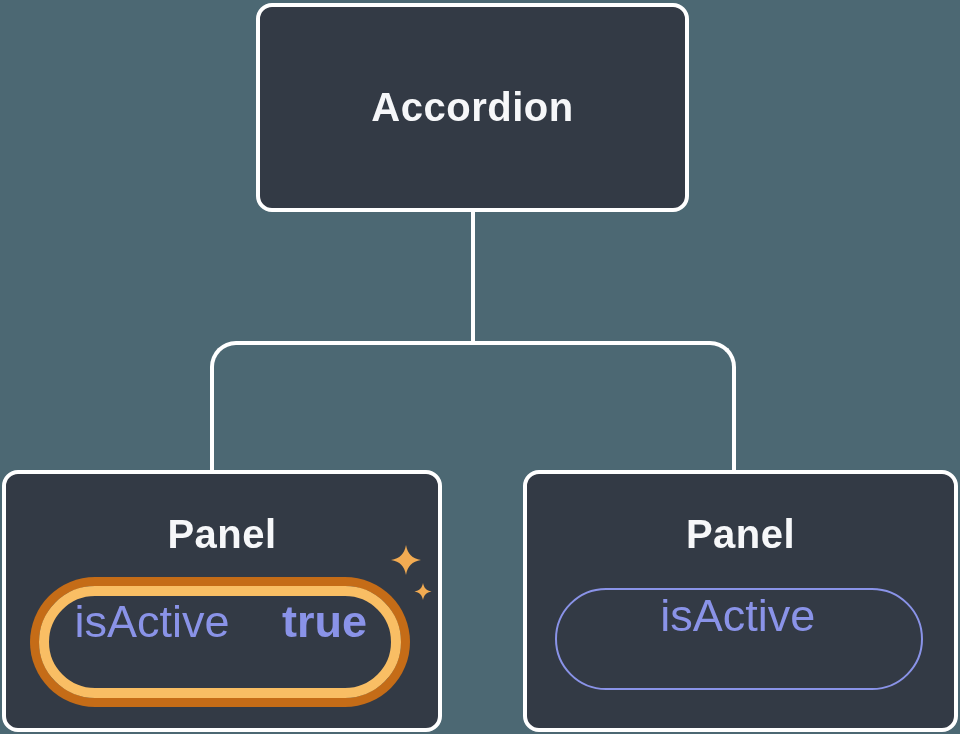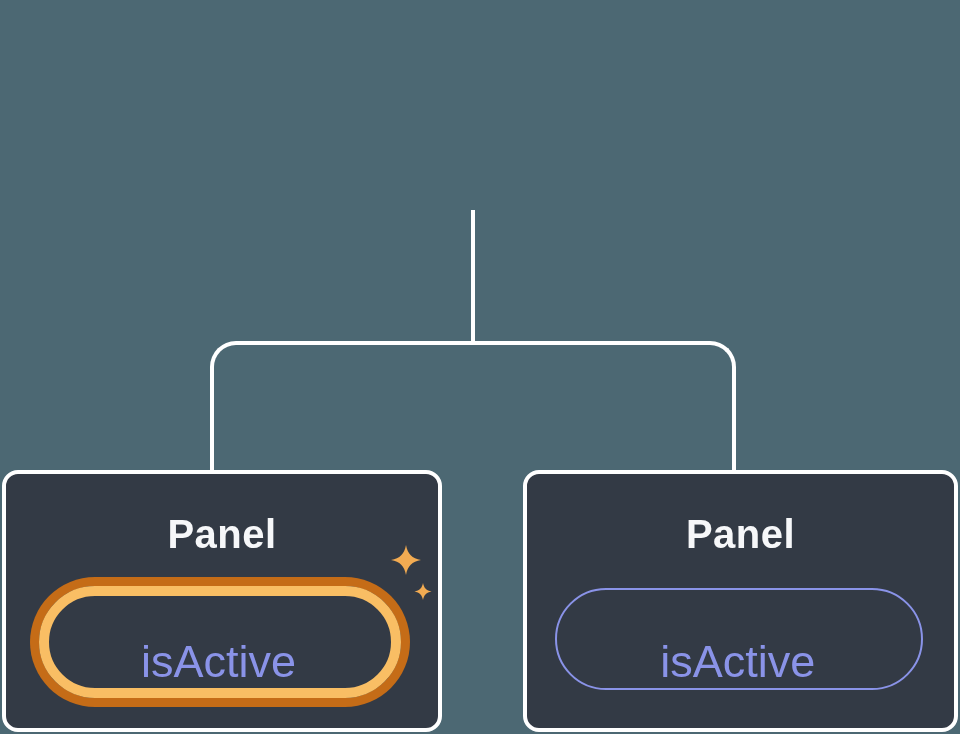--- a/index.html
+++ b/index.html
@@ -54,21 +54,21 @@
     color: var(--title-text, #f6f7f9);
     font-size: 40px;
     font-weight: 600;
     letter-spacing: 0.5px;
   }
   .pill {
     position: absolute;
     box-sizing: border-box;
     border-radius: 999px;
     display: flex;
-    align-items: flex-end;
+    align-items: flex-start;
     overflow: hidden;
   }
   .pill-active {
     left: 33px; top: 112px;
     width: 362px; height: 112px;
     border: 10px solid var(--highlight-ring-inner, #f9be64);
     box-shadow: 0 0 0 9px var(--highlight-ring-outer, #c56c17);
   }
   .pill-inactive {
     left: 28px; top: 114px;
@@ -100,30 +100,34 @@
     left: 372px; top: 58px;
     width: 64px; height: 76px;
   }
   .sparkles path { fill: var(--sparkle, #f2ab52); }
 </style>
 </head>
 <body>
 
 <div class="canvas">
 
+  <div class="node root-node">
+    <span class="node-label">Accordion</span>
+  </div>
 
   <div class="trunk"></div>
   <div class="bracket"></div>
 
   <div class="node panel-left">
     <div class="panel-title">Panel</div>
 
     <div class="pill pill-active">
       <div class="pill-cell cell-name-active">isActive</div>
       <div class="divider-active"></div>
+      <div class="pill-cell value-bold cell-value-active">true</div>
     </div>
 
     <svg class="sparkles" viewBox="0 0 64 76">
       <path d="M 28 13 C 29.7 22 34 26.3 43 28 C 34 29.7 29.7 34 28 43 C 26.3 34 22 29.7 13 28 C 22 26.3 26.3 22 28 13 Z"></path>
       <path d="M 45 51 C 46 56.1 48.4 58.5 53.5 59.5 C 48.4 60.5 46 62.9 45 68 C 44 62.9 41.6 60.5 36.5 59.5 C 41.6 58.5 44 56.1 45 51 Z"></path>
     </svg>
   </div>
 
   <div class="node panel-right">
     <div class="panel-title">Panel</div>

